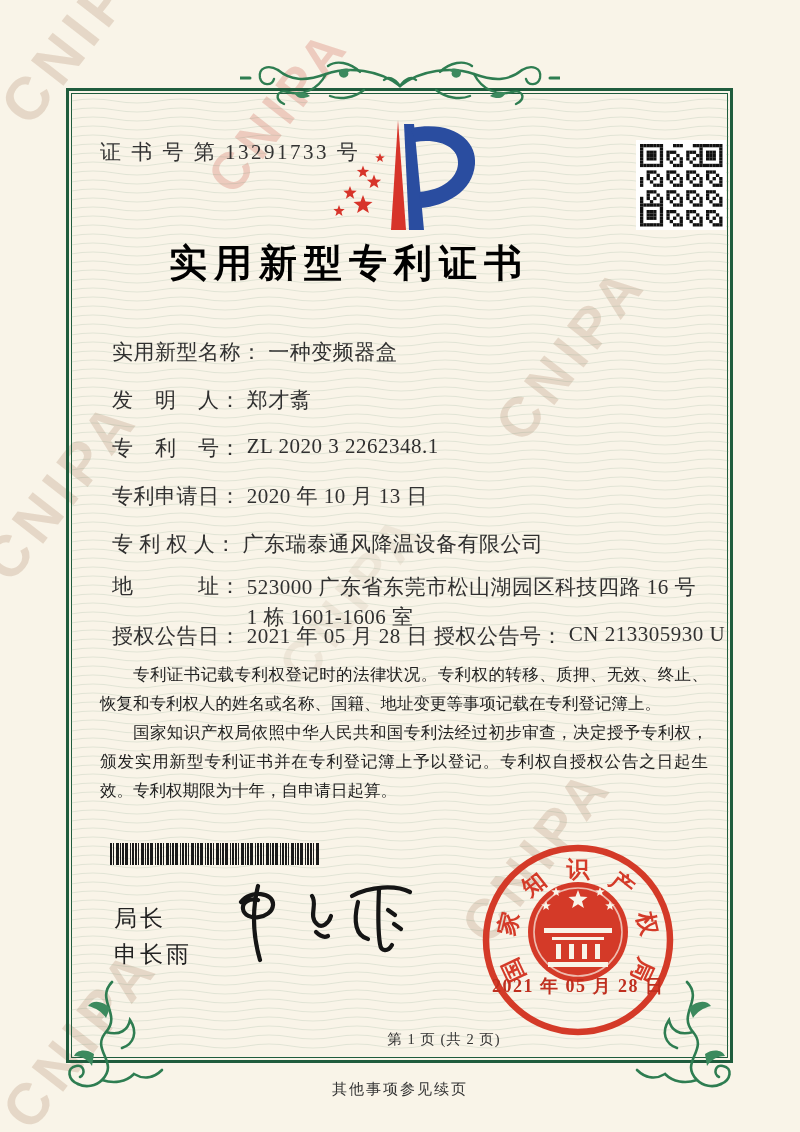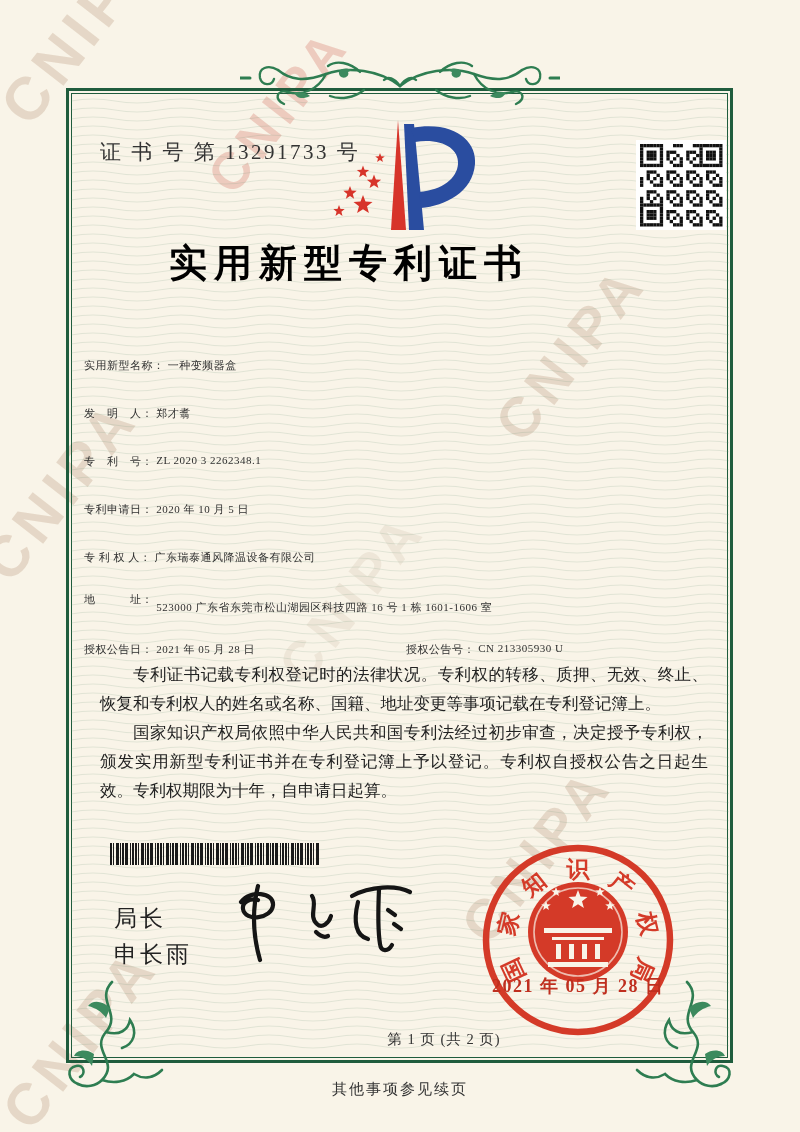--- a/index.html
+++ b/index.html
@@ -12,21 +12,21 @@
   .wm-warm{color:rgba(197,168,144,0.38);}
   .wm-red{color:rgba(219,142,128,0.40);}
   .wm-faint{color:rgba(200,180,160,0.22);}
   
   .border-outer{position:absolute;left:66px;top:88px;width:667px;height:975px;
                 border:3px solid #1f5c3d;box-sizing:border-box;}
   .border-inner{position:absolute;left:2px;top:2px;right:2px;bottom:2px;border:1px solid #1f5c3d;}
   .cert-no{position:absolute;left:100px;top:138px;font-size:21px;letter-spacing:2.5px;color:#333;}
   .doc-title{position:absolute;left:66px;top:238px;width:566px;text-align:center;
              font-size:38px;font-weight:bold;letter-spacing:7px;color:#000000;}
-  .frow{position:absolute;left:84px;font-size:11px;letter-spacing:0.5px;color:#303030;margin-top:20px;}
+  .frow{position:absolute;left:112px;font-size:21px;letter-spacing:0.5px;color:#303030;}
   .flabel{display:inline-block;vertical-align:top;}
   .fvalue{display:inline-block;vertical-align:top;}
   .frow-addr .fvalue{width:452px;line-height:30px;}
   .pair2{position:absolute;left:322px;top:0;white-space:nowrap;}
   .paras{position:absolute;left:100px;top:660px;width:608px;font-size:16.5px;
          line-height:29px;text-align:justify;color:#222;}
   .paras p{margin:0;text-indent:2em;}
   .signer{position:absolute;left:114px;top:901px;font-size:23px;letter-spacing:3px;
           line-height:36px;color:#222;}
   .seal-date{position:absolute;left:492px;top:974px;font-size:18px;font-weight:bold;
@@ -390,21 +390,21 @@
   <div class="frow" style="top:386px;">
     <span class="flabel">发　明　人：</span>
     <span class="fvalue">郑才翥</span>
   </div>
   <div class="frow" style="top:434px;">
     <span class="flabel">专　利　号：</span>
     <span class="fvalue">ZL 2020 3 2262348.1</span>
   </div>
   <div class="frow" style="top:482px;">
     <span class="flabel">专利申请日：</span>
-    <span class="fvalue">2020 年 10 月 5 日</span>
+    <span class="fvalue">2020 年 10 月 13 日</span>
   </div>
   <div class="frow" style="top:530px;">
     <span class="flabel">专 利 权 人：</span>
     <span class="fvalue">广东瑞泰通风降温设备有限公司</span>
   </div>
   <div class="frow frow-addr" style="top:572px;">
     <span class="flabel">地　　　址：</span>
     <span class="fvalue">523000 广东省东莞市松山湖园区科技四路 16 号 1 栋 1601-1606 室</span>
   </div>
   <div class="frow" style="top:622px;width:606px;">

